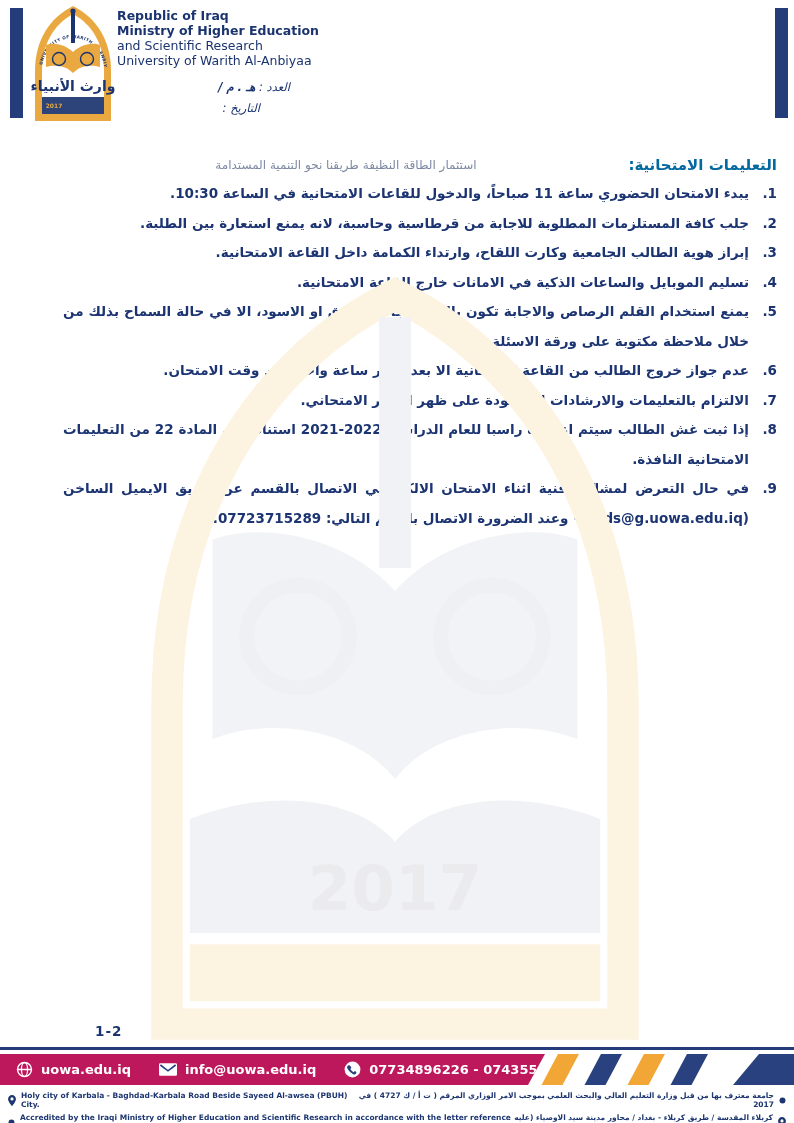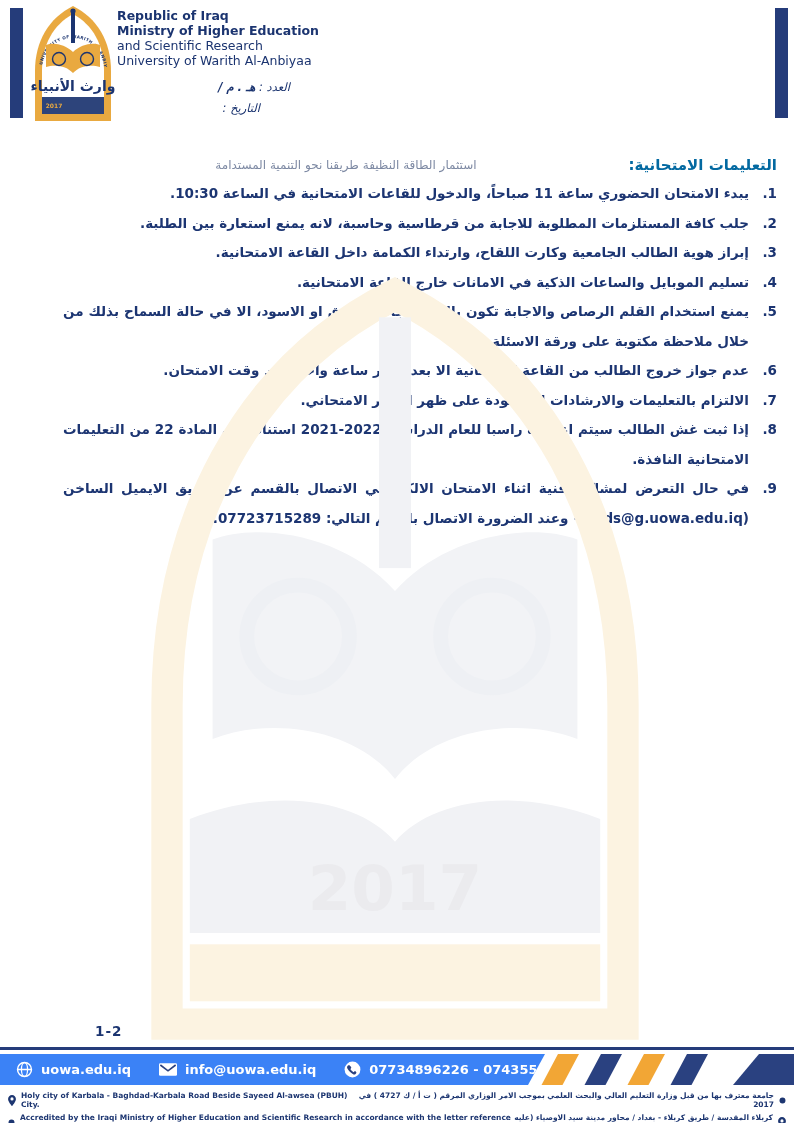--- a/index.html
+++ b/index.html
@@ -34,21 +34,21 @@
   .inum { flex:0 0 28px; }
   .itext { flex:1; text-align:justify; }
 
   
   .watermark { position:absolute; left:110px; top:270px; width:570px; height:790px; pointer-events:none; }
 
   
   .page-number { position:absolute; left:95px; top:1023px; font-size:13.5px; font-weight:bold;
                  letter-spacing:1px; color:#1b3470; }
   .foot-rule { position:absolute; left:0; top:1047px; width:794px; height:3px; background:#253c7a; }
-  .foot-bar { position:absolute; left:0; top:1054px; height:31px; width:545px; background:#3b82f6;
+  .foot-bar { position:absolute; left:0; top:1054px; height:31px; width:545px; background:#be185d;
               clip-path:polygon(0 0,100% 0,calc(100% - 17px) 100%,0 100%);
               display:flex; align-items:center; padding-left:16px; color:#ffffff;
               font-size:13px; font-weight:bold; }
   .bar-item { display:flex; align-items:center; gap:8px; white-space:nowrap; }
   .bar-item + .bar-item { margin-left:28px; }
   .stripe { position:absolute; top:1054px; height:31px; transform:skewX(-28deg); transform-origin:top left; }
   .s-gold { background:#f2a635; }
   .s-navy { background:#2a4180; }
   .endcap { position:absolute; top:1054px; left:733px; width:61px; height:31px; background:#2a4180;
             clip-path:polygon(26px 0,100% 0,100% 100%,0 100%); }

